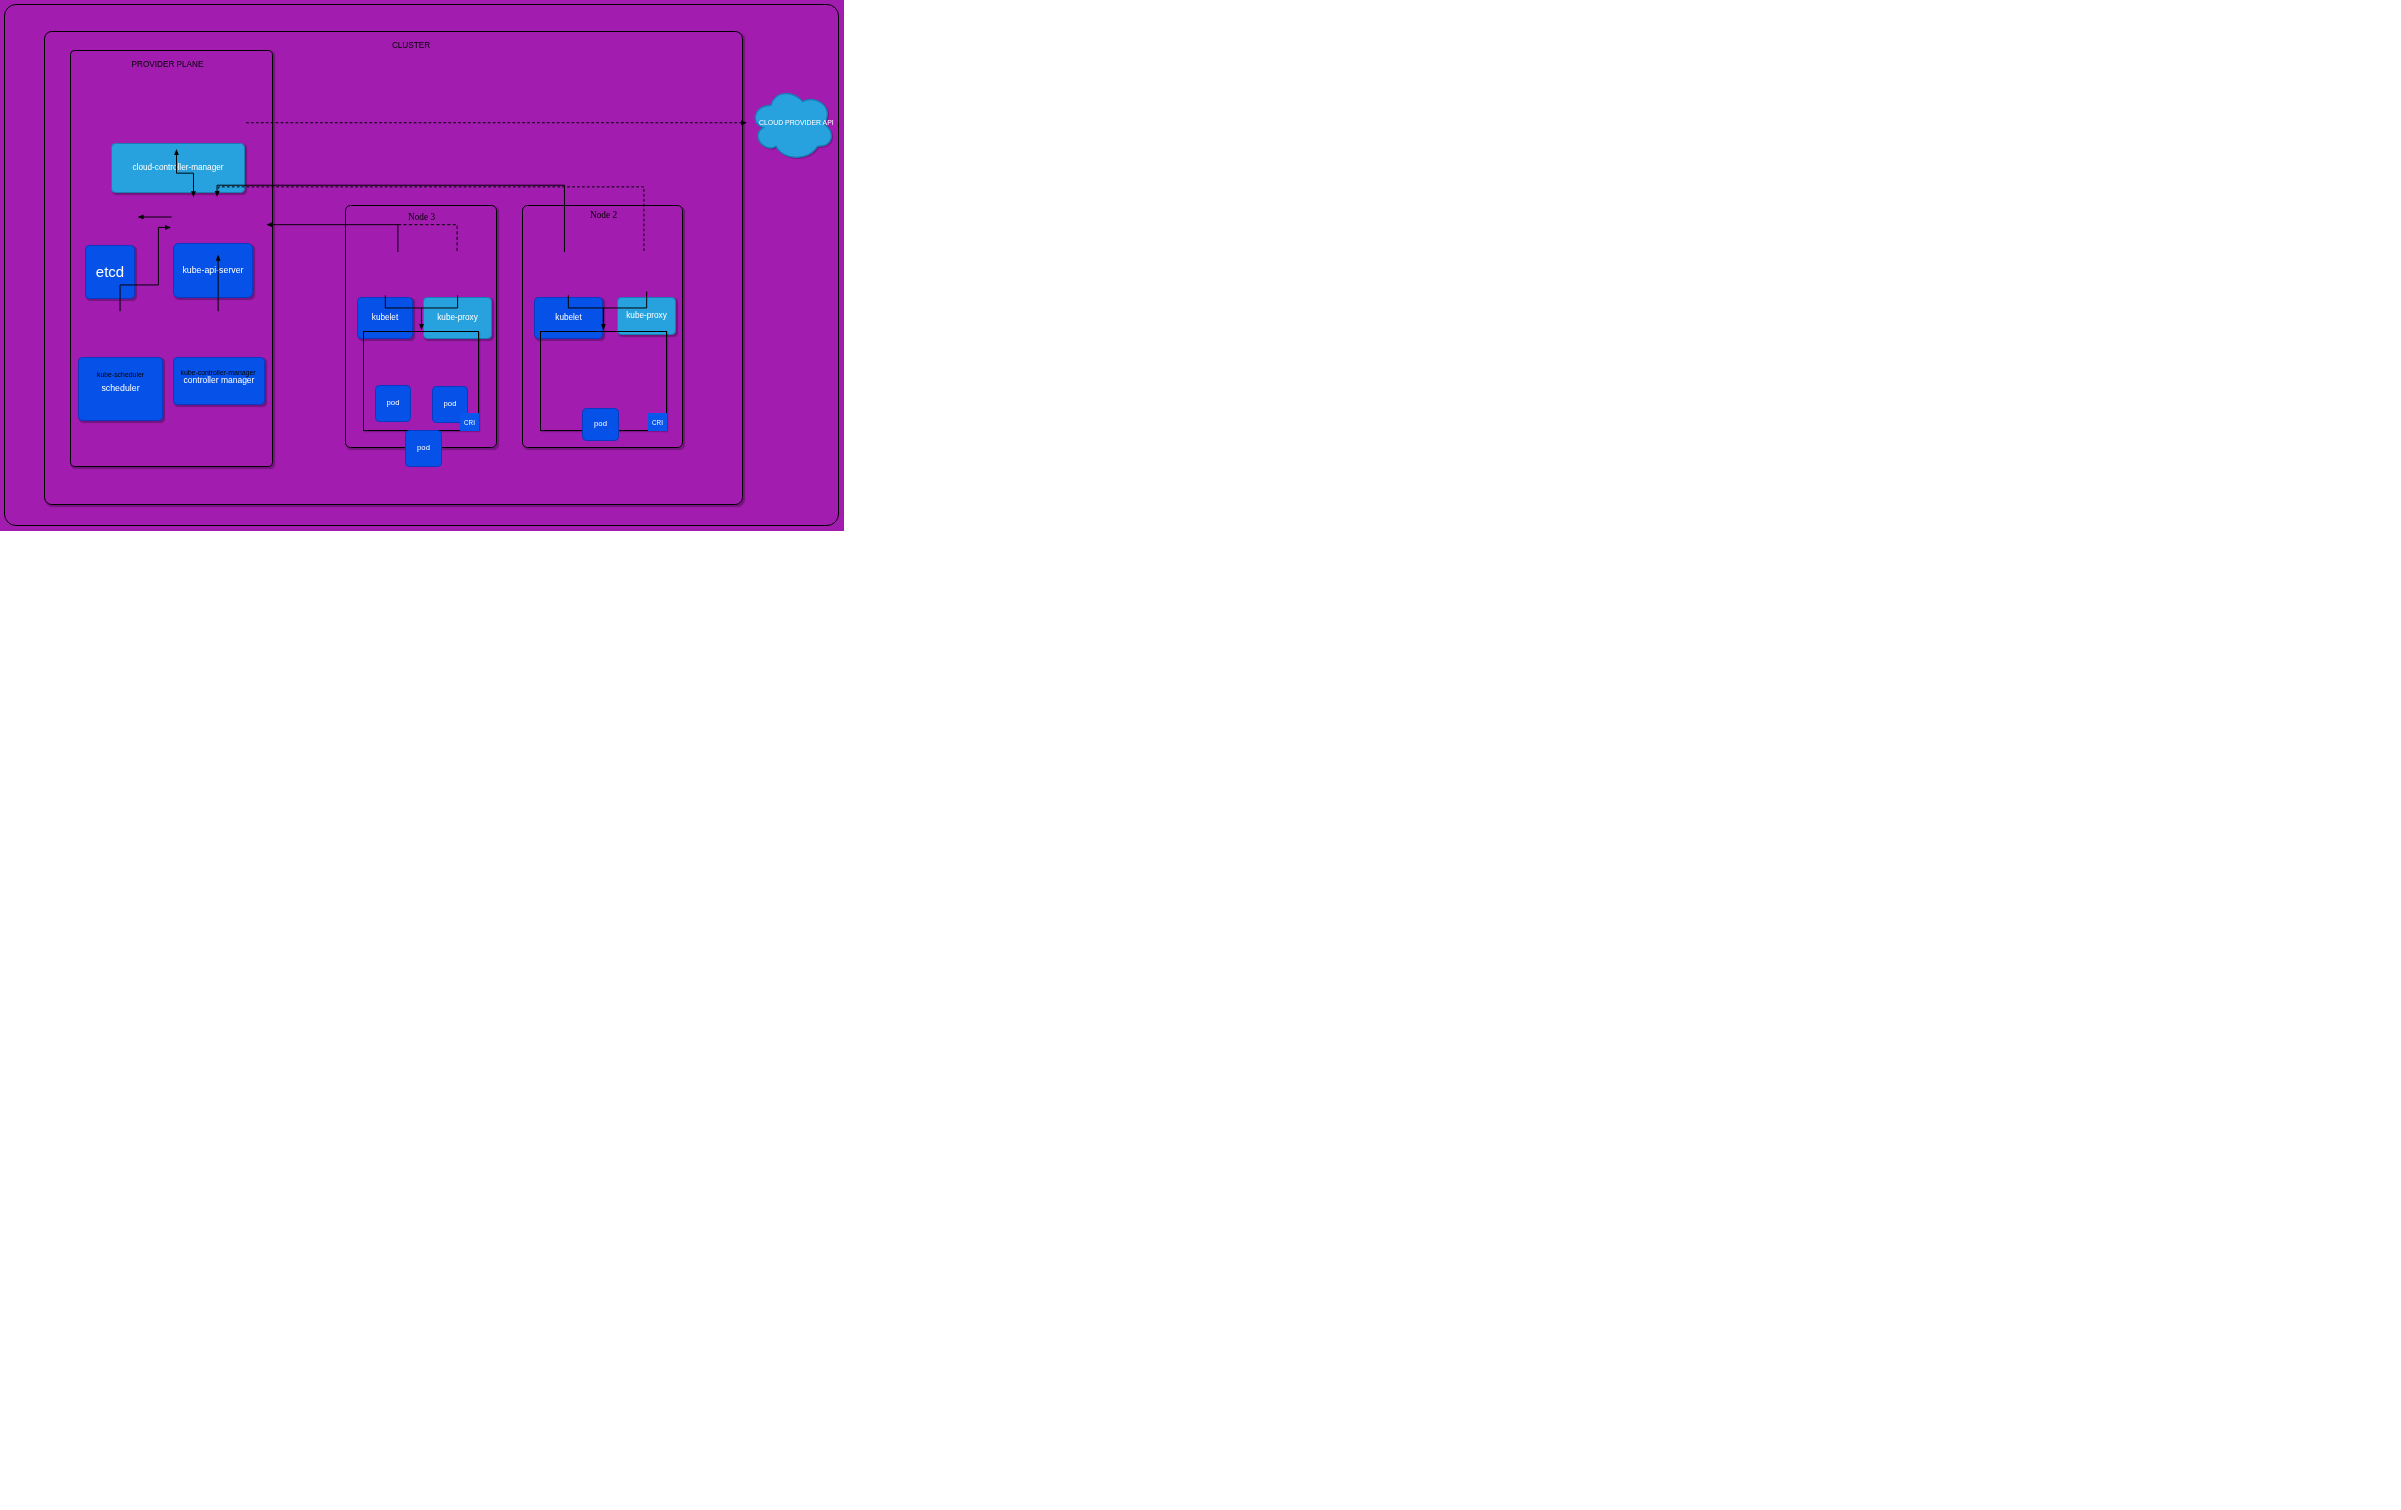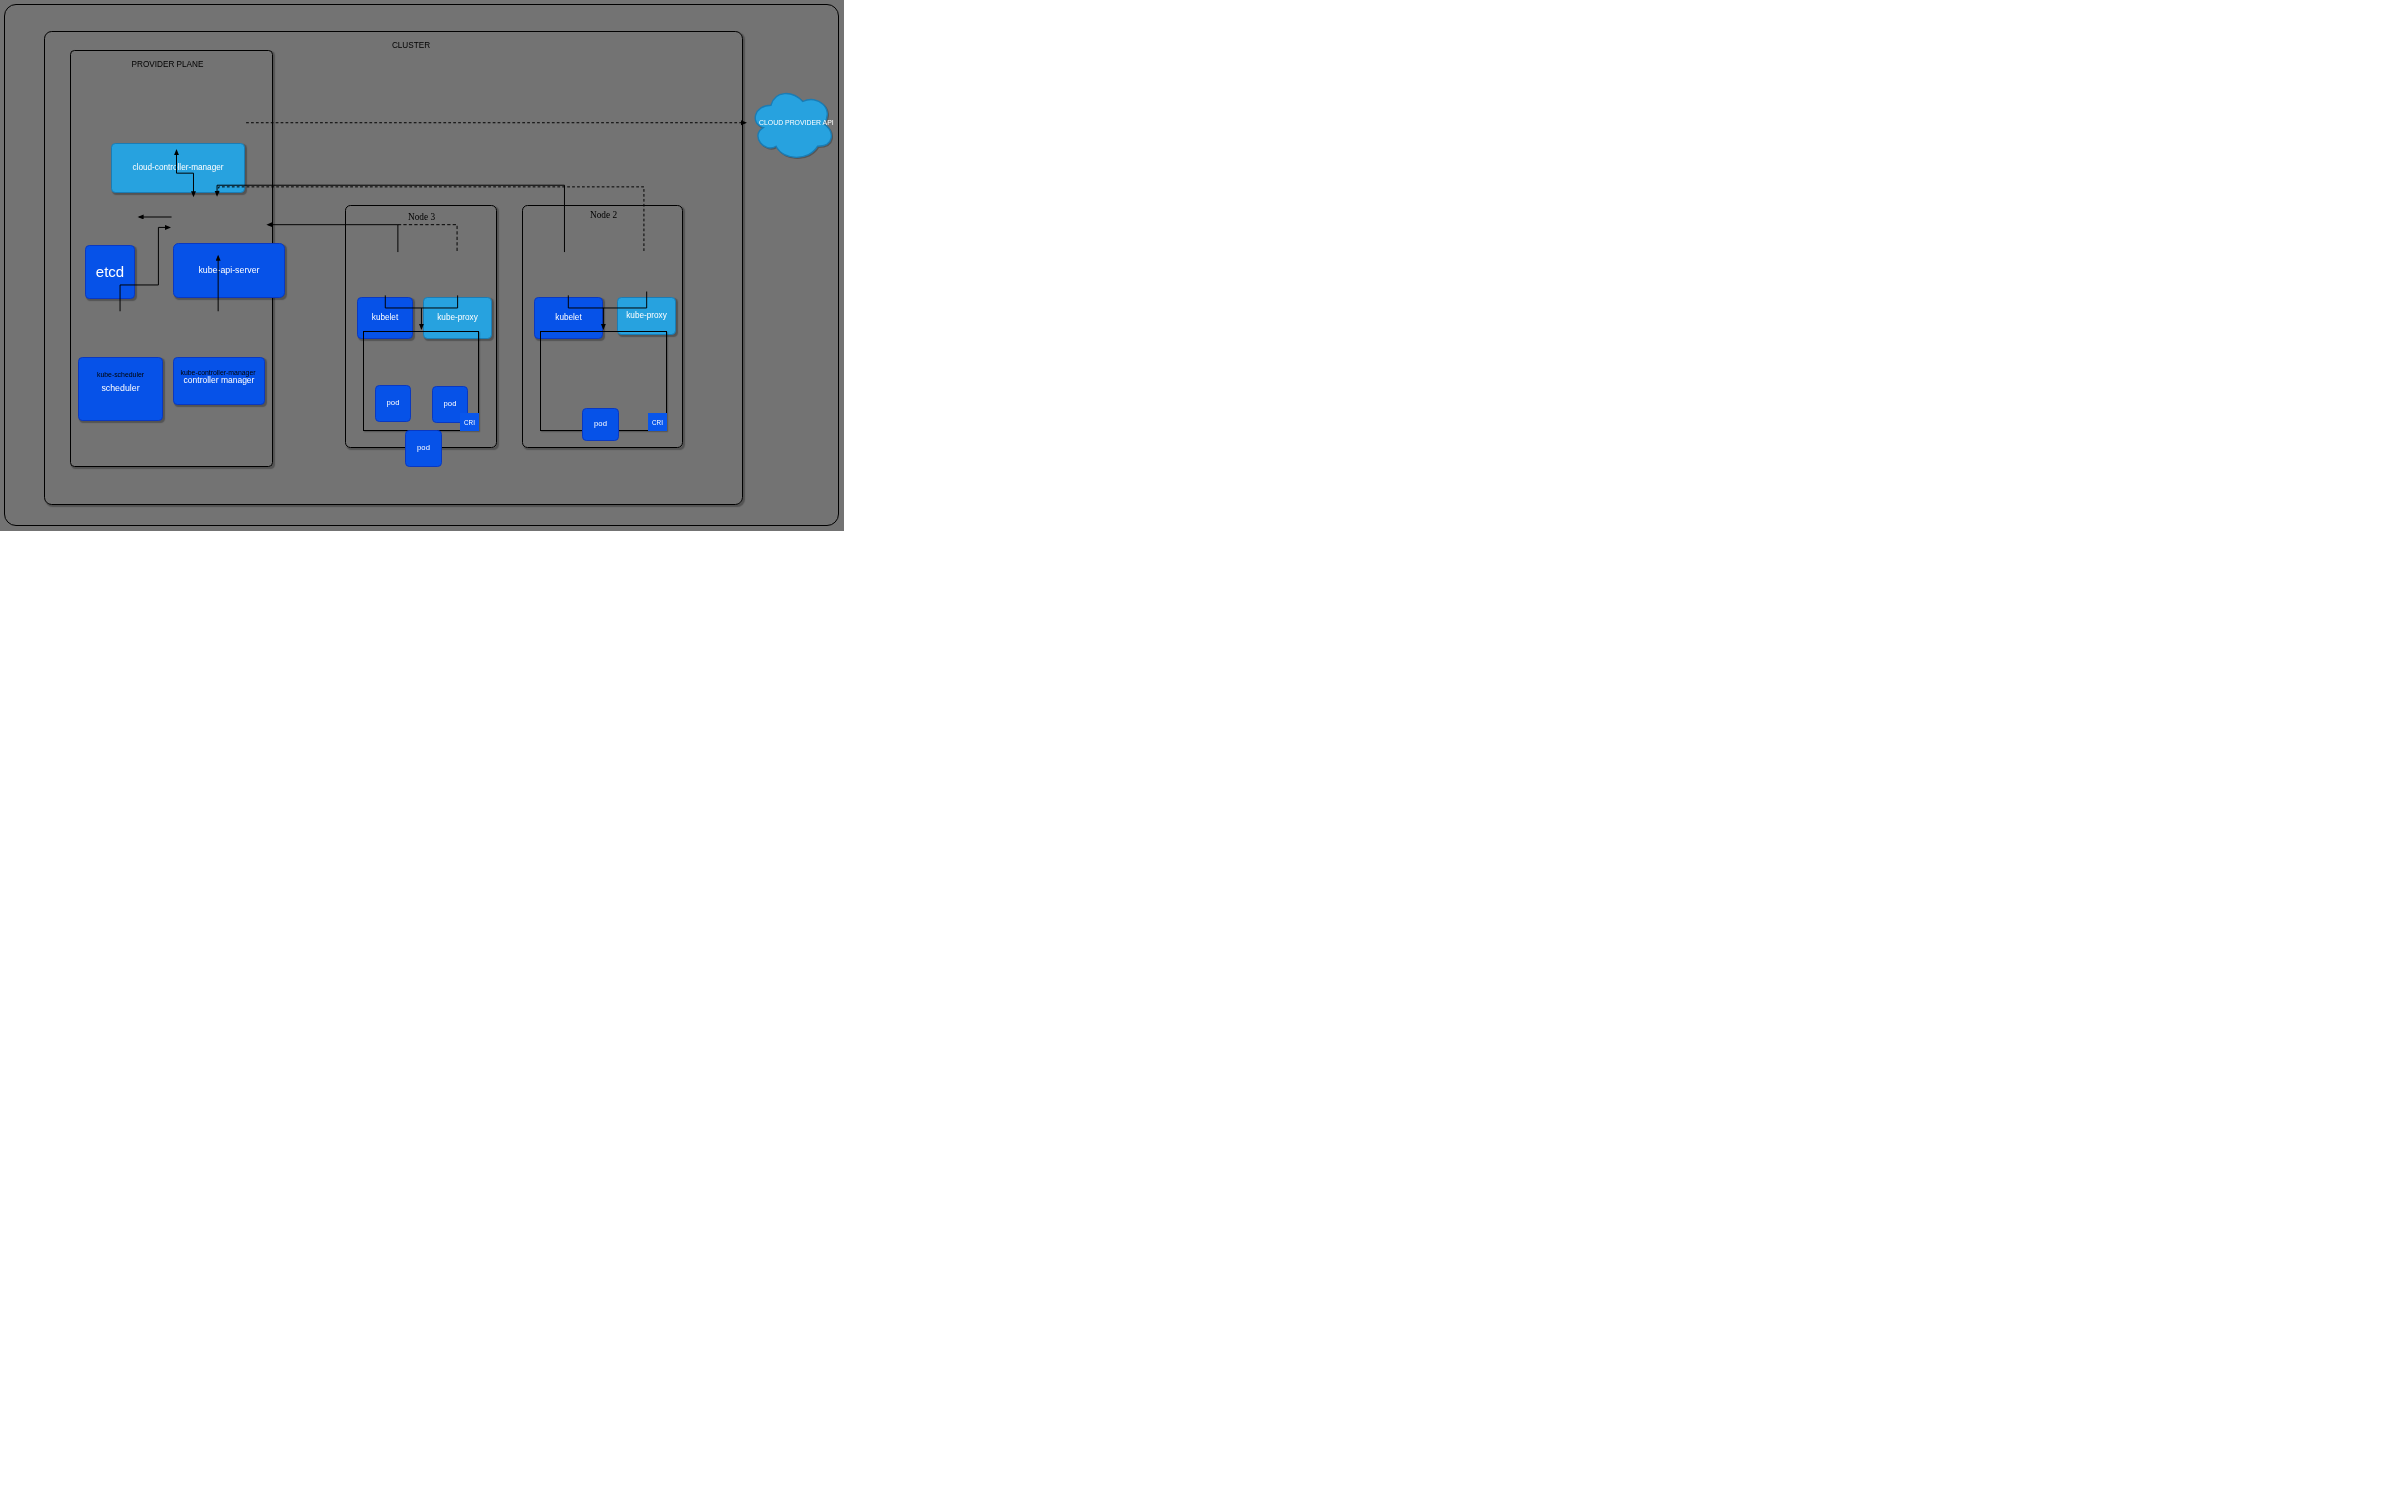--- a/index.html
+++ b/index.html
@@ -1,17 +1,17 @@
 <!DOCTYPE html>
 <html style="font-size:8.8px"><head>
 <meta charset="utf-8">
 <style>
   html,body{margin:0;padding:0;background:#ffffff;}
   body{font-family:"Liberation Sans","DejaVu Sans",sans-serif;}
-  #canvas{position:relative;width:844px;height:531px;background:#737373;overflow:hidden;}
+  #canvas{position:relative;width:844px;height:531px;background:#a21caf;overflow:hidden;}
   .frame{position:absolute;background:transparent;border:1.6px solid #000;box-sizing:border-box;}
   .shadowed{box-shadow:1.1px 1.1px 1.1px rgba(0,0,0,0.28);}
   .box{position:absolute;display:flex;align-items:center;justify-content:center;
        box-sizing:border-box;color:#fff;text-align:center;line-height:1.1;margin-top:45px;}
   .box-dark{background:#0652e8;border:1.4px solid #0a38c0;border-radius:4.4px;}
   .box-light{background:#27a2df;border:1.4px solid #1b7cb4;border-radius:4.4px;}
   .plain-label{position:absolute;color:#000;text-align:center;white-space:nowrap;}
   .serif{font-family:"Liberation Serif","DejaVu Serif",serif;}
   .pods-box{position:absolute;background:transparent;border:1.1px solid #000;box-sizing:border-box;}
   .cri{position:absolute;background:#0856ec;color:#fff;display:flex;align-items:center;
@@ -30,21 +30,21 @@
   <div class="frame shadowed" style="left:44px;top:31px;width:699px;height:474px;border-radius:7.7px;"></div>
   <div class="plain-label" style="left:378px;top:41px;width:66px;font-size:8.2px;">CLUSTER</div>
 
   <div class="frame shadowed" style="left:70px;top:50px;width:203px;height:417px;border-radius:4.4px;border-width:1.4px;"></div>
   <div class="plain-label" style="left:118px;top:60px;width:99px;font-size:8.2px;">PROVIDER PLANE</div>
 
   <div class="box box-light shadowed" style="left:111px;top:98px;width:134px;height:50px;font-size:8.2px;">cloud-controller-manager</div>
 
   <div class="box box-dark shadowed" style="left:85px;top:200px;width:50px;height:54px;font-size:15px;">etcd</div>
 
-  <div class="box box-dark shadowed" style="left:173px;top:198px;width:112px;height:55px;font-size:8.8px;border-radius:5.5px;">kube-api-server</div>
+  <div class="box box-dark shadowed" style="left:173px;top:198px;width:80px;height:55px;font-size:8.8px;border-radius:5.5px;">kube-api-server</div>
 
   <div class="box box-dark shadowed" style="left:78px;top:312px;width:85px;height:64px;font-size:8.8px;">scheduler</div>
   <div class="plain-label" style="left:82px;top:371px;width:77px;font-size:6.9px;">kube-scheduler</div>
 
   <div class="box box-dark shadowed" style="left:173px;top:312px;width:92px;height:48px;font-size:8.5px;">controller manager</div>
   <div class="plain-label" style="left:174px;top:369px;width:88px;font-size:6.9px;">kube-controller-manager</div>
 
   <div class="frame shadowed" style="left:345px;top:205px;width:152px;height:243px;border-radius:5.5px;"></div>
   <div class="plain-label serif" style="left:394px;top:212px;width:55px;font-size:9.3px;">Node 3</div>
 

